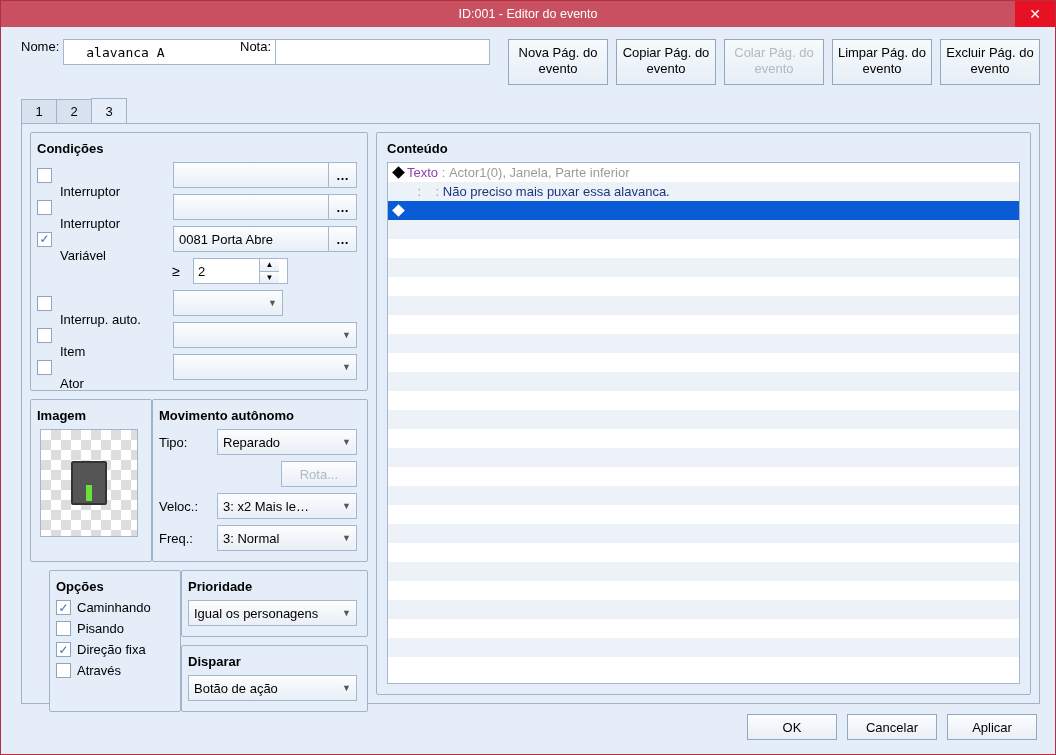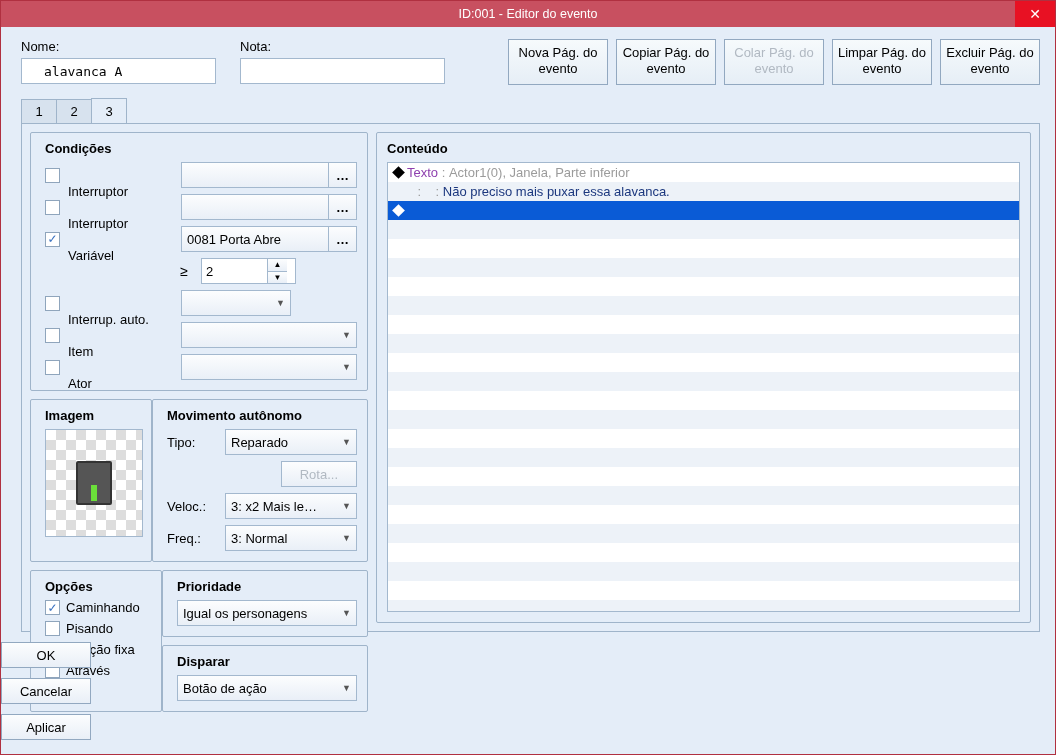--- a/index.html
+++ b/index.html
@@ -2,32 +2,32 @@
 <html><head>
 <meta charset="utf-8">
 <style>
   * { box-sizing: border-box; font-family: -apple-system, "Segoe UI", Arial, sans-serif; }
   body { margin: 0; background: #BEAF7C; width: 1056px; height: 755px; overflow: hidden; }
   .window { width: 1056px; height: 755px; background: #E4EDF8; border: 1px solid #B03040; display: flex; flex-direction: column; }
   .titlebar { height: 26px; background: #C85060; display: flex; align-items: center; justify-content: center; position: relative; }
   .titlebar-text { color: #fff; font-size: 12.5px; }
   .close-btn { position: absolute; right: 0; top: 0; width: 40px; height: 26px; background: #E81123; color: #fff; display:flex; align-items:center; justify-content:center; font-size: 14px; cursor:pointer; }
   .toprow { display: flex; padding: 12px 15px 4px 20px; gap: 24px; align-items:flex-start; }
-  .label-col { display:flex; flex-direction:column; font-size:13px; gap:4px; width:195px; }
+  .label-col { display:flex; flex-direction:row; font-size:13px; gap:4px; width:195px; }
   .label-col.label2 { width:205px; }
   .text-input { height:26px; border:1px solid #A3B8CE; background:#fff; padding:3px 22px; font-size:13px; font-family:monospace; }
   .btn-row { display:flex; gap:8px; margin-left:auto; }
   .big-btn { width:100px; height:46px; background:linear-gradient(#f6fafc,#e6eef6); border:1px solid #92A8C0; font-size:13px; text-align:center; line-height:1.25; padding-top:5px; cursor:pointer; }
   .big-btn.disabled { color:#b1b9c2; cursor:default; }
   .tabs-row { display:flex; margin: 10px 0 0 20px; }
   .tab { width:36px; height:24px; border:1px solid #9fb4ca; border-bottom:none; background:#d7e2ee; font-size:13px; display:flex; align-items:center; justify-content:center; cursor:pointer; margin-right:-1px; }
   .tab.active { background:#E4EDF8; position:relative; z-index:2; height:25px; margin-top:-1px; }
   .main-panel { margin:0 15px 10px 20px; border:1px solid #9fb4ca; padding:8px; display:flex; gap:8px; flex:1; min-height:0; }
   .left-col { width:338px; display:flex; flex-direction:column; gap:8px; }
-  .box { border:1px solid #9fb4ca; border-radius:2px; padding:8px 10px 10px 14px; background:#E4EDF8; }
+  .box { border:1px solid #9fb4ca; border-radius:2px; padding:8px 10px 10px 6px; background:#E4EDF8; }
   .box-title { font-weight:bold; font-size:13px; margin-bottom:6px; }
   .cond-row { display:flex; align-items:center; gap:8px; margin-bottom:6px; height:26px; }
   .check { width:15px; height:15px; border:1px solid #8fa5bc; background:#fff; display:inline-flex; align-items:center; justify-content:center; font-size:12px; color:#3b72c0; }
   .cond-label { font-size:13px; flex:0 0 105px;margin-top:33px; }
   .combo { flex:1; height:26px; border:1px solid #A3B8CE; background:linear-gradient(#fcfdfe,#e9eff7); display:flex; align-items:center; padding:0 5px; font-size:13px; justify-content:space-between; cursor:pointer; }
   .combo.disabled { color:#b1b9c2; }
   .dots-btn { width:28px; height:26px; border:1px solid #A3B8CE; background:linear-gradient(#fcfdfe,#e9eff7); border-left:none; display:flex; align-items:center; justify-content:center; font-size:13px; font-weight:bold; cursor:pointer; }
   .combo-wrap { display:flex; flex:1; }
   .combo-wrap .combo { flex:1; }
   .ge { font-size:14px; width:14px; display:inline-block; text-align:center; }
@@ -42,35 +42,35 @@
      linear-gradient(45deg,#ddd 25%,transparent 25%,transparent 75%,#ddd 75%),
      linear-gradient(45deg,#ddd 25%,#fff 25%,#fff 75%,#ddd 75%);
      background-size:20px 20px; background-position:0 0,10px 10px;
      display:flex; align-items:center; justify-content:center; margin:2px auto 0 auto;}
   .sprite { width:36px; height:44px; background:#555; border:2px solid #333; border-radius:2px; display:flex; align-items:flex-end; justify-content:center; }
   .sprite-inner { width:6px; height:16px; background:#6bdf3a; margin-bottom:2px; }
   .move-box { flex:1; }
   .mv-row { display:flex; align-items:center; gap:6px; margin-bottom:6px; }
   .mv-label { font-size:13px; width:52px; }
   .sm-btn { height:26px; border:1px solid #A3B8CE; background:linear-gradient(#fcfdfe,#e9eff7); font-size:13px; padding:0 18px; color:#b1b9c2; cursor:pointer; }
-  .opts-box { width:132px; }
+  .opts-box { width:132px;margin-left:19px; }
   .opt-row { display:flex; align-items:center; gap:6px; font-size:13px; margin-bottom:6px; }
   .right-stack { flex:1; display:flex; flex-direction:column; gap:8px; }
   .prio-box,.trig-box { }
   .content-box { flex:1; border:1px solid #9fb4ca; border-radius:2px; padding:8px 10px 10px 10px; display:flex; flex-direction:column; min-height:0; }
   .content-list { flex:1; border:1px solid #A3B8CE; background:#fff; overflow:auto; font-family:"Consolas","Menlo",monospace; font-size:13px; }
   .content-list .row { height:19px; display:flex; align-items:center; padding:0 4px; white-space:pre; }
   .content-list .row:nth-child(even){ background:#edf2f8; }
   .content-list .row.sel { background:#0a5bd6; color:#fff; }
   .dia { display:inline-block; width:9px; height:9px; background:#000; transform:rotate(45deg); margin:0 4px 0 2px; }
   .dia.selw { background:#fff; }
   .t-key { color:#8e3fae; }
   .t-grey { color:#9b9b9b; }
   .t-blue { color:#1b377e; }
-  .bottom-btns { display:flex; justify-content:flex-end; gap:10px; padding:0 18px 14px 0;flex-direction:column; }
+  .bottom-btns { display:flex; justify-content:flex-end; gap:10px; padding:0 18px 14px 0; }
   .bot { width:90px; height:26px; border:1px solid #92A8C0; background:linear-gradient(#fcfdfe,#e9eff7); font-size:13px; cursor:pointer; }
   .caret { font-size:9px; color:#555; }
 </style>
 </head>
 <body>
 
 <div class="window">
   <div class="titlebar">
     <span class="titlebar-text">ID:001 - Editor do evento</span>
     <div class="close-btn">

